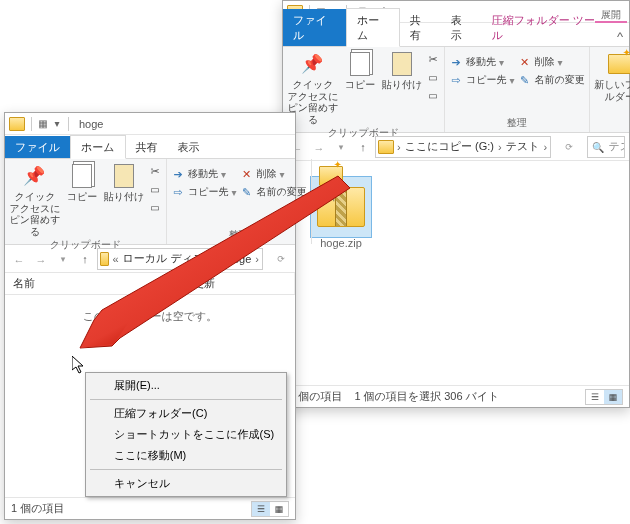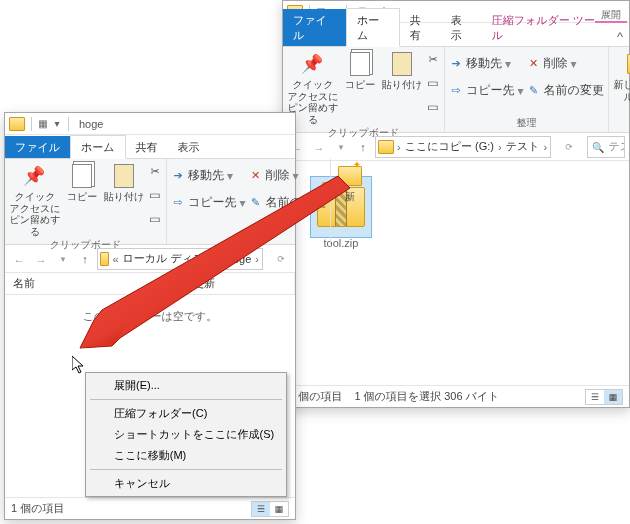--- a/index.html
+++ b/index.html
@@ -25,21 +25,21 @@
   .ribbon-tabs .tab.active { border: 1px solid #d9d9d9; border-bottom: 1px solid #fff; background: #fff; margin-bottom: -1px; }
   .ribbon-tabs .collapse { margin-left:auto; padding:2px 6px; color:#666; font-size:13px; }
 
   
   .ribbon-body { background: #f5f6f7; border-bottom: 1px solid #d9d9d9; display: flex; font-size: 10px; color: #444; height: 86px; }
   .ribbon-group { border-right: 1px solid #e1e1e1; display: flex; flex-direction: column; padding: 2px 4px 0; }
   .ribbon-group .group-main { flex: 1; display: flex; align-items: flex-start; gap: 3px; }
   .ribbon-group .group-label { text-align: center; font-size: 10px; color: #666; padding: 1px 0 2px; }
   .big-btn { display: flex; flex-direction: column; align-items: center; width: 52px; text-align: center; gap: 2px; padding-top:2px; line-height:1.15; }
   .big-btn .ico { width: 28px; height: 26px; display:flex; align-items:center; justify-content:center; }
-  .btn-col { display:flex; flex-direction:column; gap:10px; font-size:12px; padding-top:3px; }
+  .btn-col { display:flex; flex-direction:column; gap:4px; font-size:10px; padding-top:3px; }
   .btn-col .row { display:flex; align-items:center; gap:3px; white-space:nowrap; }
   .mini-ico { width:14px; height:14px; display:inline-flex; align-items:center; justify-content:center; }
 
   
   .navbar { height: 28px; border-bottom: 1px solid #e5e5e5; display: flex; align-items: center; padding: 0 4px; font-size: 11px; gap: 2px; }
   .nav-arrow { width: 20px; height: 20px; display:flex; align-items:center; justify-content:center; color:#999; }
   .nav-arrow.enabled { color:#555; }
   .breadcrumb { flex: 0 1 auto; display: flex; align-items: center; border: 1px solid #ccc; height: 22px; padding: 0 2px; background:#fff; min-width: 50px; }
   .breadcrumb .folder-ico { width: 16px; height: 14px; background: linear-gradient(#ffe9a6,#f7c844); border: 1px solid #cd9a1c; border-radius: 1px; margin-right: 2px; }
   .breadcrumb .crumb { padding: 0 3px; color:#333; white-space:nowrap; }
@@ -200,21 +200,21 @@
     <div class="searchbox">
       <span class="ico-search"></span>
       <span>テストの検</span>
     </div>
   </div>
   <div class="content">
     <div class="zip-item selected" style="left:28px; top:16px;">
       <div class="zip-icon">
           <div class="zip-folder"></div>
         </div>
-      <span>tool.zip</span>
+      <span>hoge.zip</span>
     </div>
   </div>
   <div class="statusbar">
     <span>1 個の項目</span>
     <span>1 個の項目を選択 306 バイト</span>
     <span class="spacer"></span>
     <div class="view-switch">
       <span>☰</span>
       <span class="active">▦</span>
     </div>

